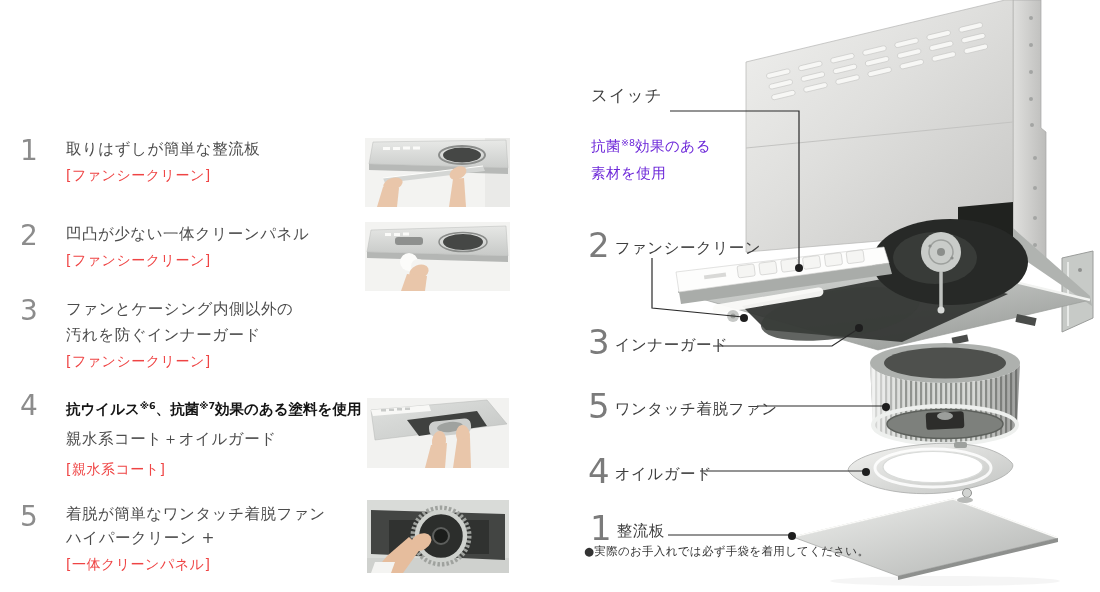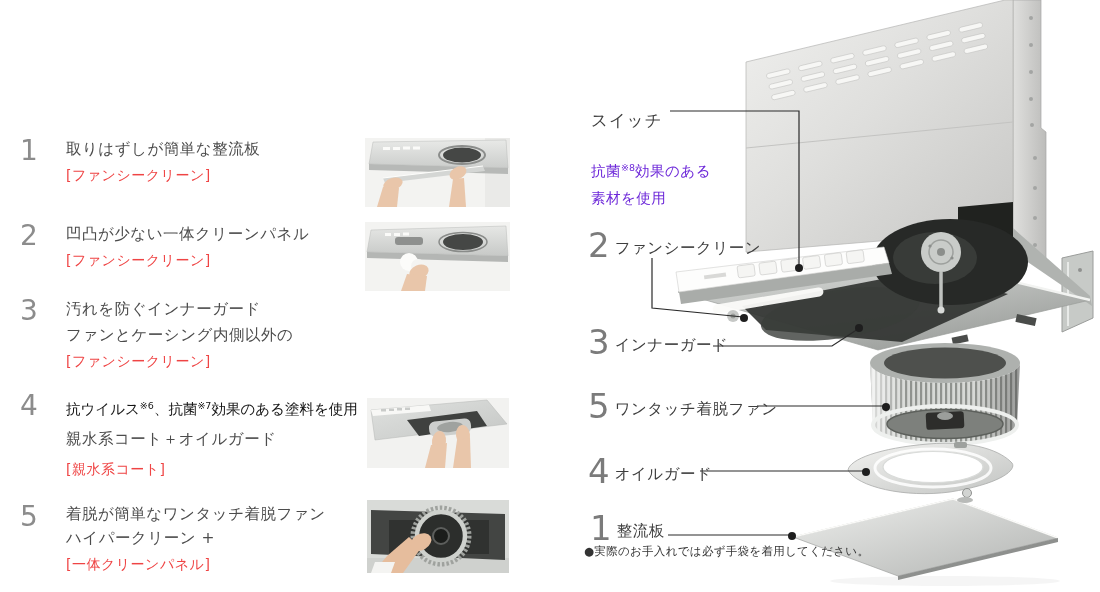--- a/index.html
+++ b/index.html
@@ -4,32 +4,32 @@
 <style>
   html,body{margin:0;padding:0;background:#fff;}
   #canvas{position:relative;width:1100px;height:592px;background:#ffffff;overflow:hidden;
           font-family:"DejaVu Sans","Liberation Sans",sans-serif;}
   
   .feat{position:absolute;left:20px;display:flex;align-items:flex-start;}
   .feat-num{font-size:28px;color:#8c8c8c;width:27px;line-height:1;padding-top:1px;flex:none;}
   .feat-body{margin-left:19px;}
   .feat-body p{margin:0;font-size:15.5px;color:#4c4c4c;line-height:26px;letter-spacing:.5px;}
   .feat-body p.bracket{font-size:14px;color:#ef4444;}
-  .feat-body p.bold-line{font-size:14.5px;font-weight:normal;color:#141414;letter-spacing:0;}
+  .feat-body p.bold-line{font-size:14.5px;font-weight:bold;color:#141414;letter-spacing:0;}
   .feat4 .feat-body p{line-height:30px;}
   .feat5 .feat-body p{line-height:24px;}
   .feat5 .feat-body p.bracket{line-height:28px;}
   sup.fn{font-size:9.5px;vertical-align:5px;letter-spacing:0;}
   
   .photo{position:absolute;display:block;}
   
   .callout{position:absolute;display:flex;align-items:flex-start;white-space:nowrap;}
   .co-num{font-size:34px;color:#7b7b7b;line-height:1;flex:none;}
   .co-label{font-size:15.5px;color:#3e3e3e;margin:10px 0 0 5px;letter-spacing:.5px;}
-  .switch-block{position:absolute;left:591px;top:110px;}
+  .switch-block{position:absolute;left:591px;top:85px;}
   .switch-title{font-size:16.5px;color:#3e3e3e;margin:0;letter-spacing:1px;}
   .switch-desc{font-size:14.5px;color:#6d28d9;margin:22px 0 0 0;line-height:27px;letter-spacing:.5px;}
   .note{position:absolute;left:584px;top:544px;font-size:11.5px;color:#333;letter-spacing:.3px;text-align:right;}
   .overlay-svg{position:absolute;left:0;top:0;pointer-events:none;}
 </style>
 </head>
 <body>
 
 <div id="canvas">
 
@@ -45,22 +45,22 @@
     <div class="feat-num">2</div>
     <div class="feat-body">
       <p>凹凸が少ない一体クリーンパネル</p>
       <p class="bracket">[ファンシークリーン]</p>
     </div>
   </div>
 
   <div class="feat" style="top:296px">
     <div class="feat-num">3</div>
     <div class="feat-body">
+      <p>ファンとケーシング内側以外の</p>
       <p>汚れを防ぐインナーガード</p>
-      <p>ファンとケーシング内側以外の</p>
       <p class="bracket">[ファンシークリーン]</p>
     </div>
   </div>
 
   <div class="feat feat4" style="top:391px">
     <div class="feat-num">4</div>
     <div class="feat-body">
       <p class="bold-line"><span>抗ウイルス</span><sup class="fn">※6</sup><span>、抗菌</span><sup class="fn">※7</sup><span>効果のある塗料を使用</span></p>
       <p>親水系コート＋オイルガード</p>
       <p class="bracket">[親水系コート]</p>

